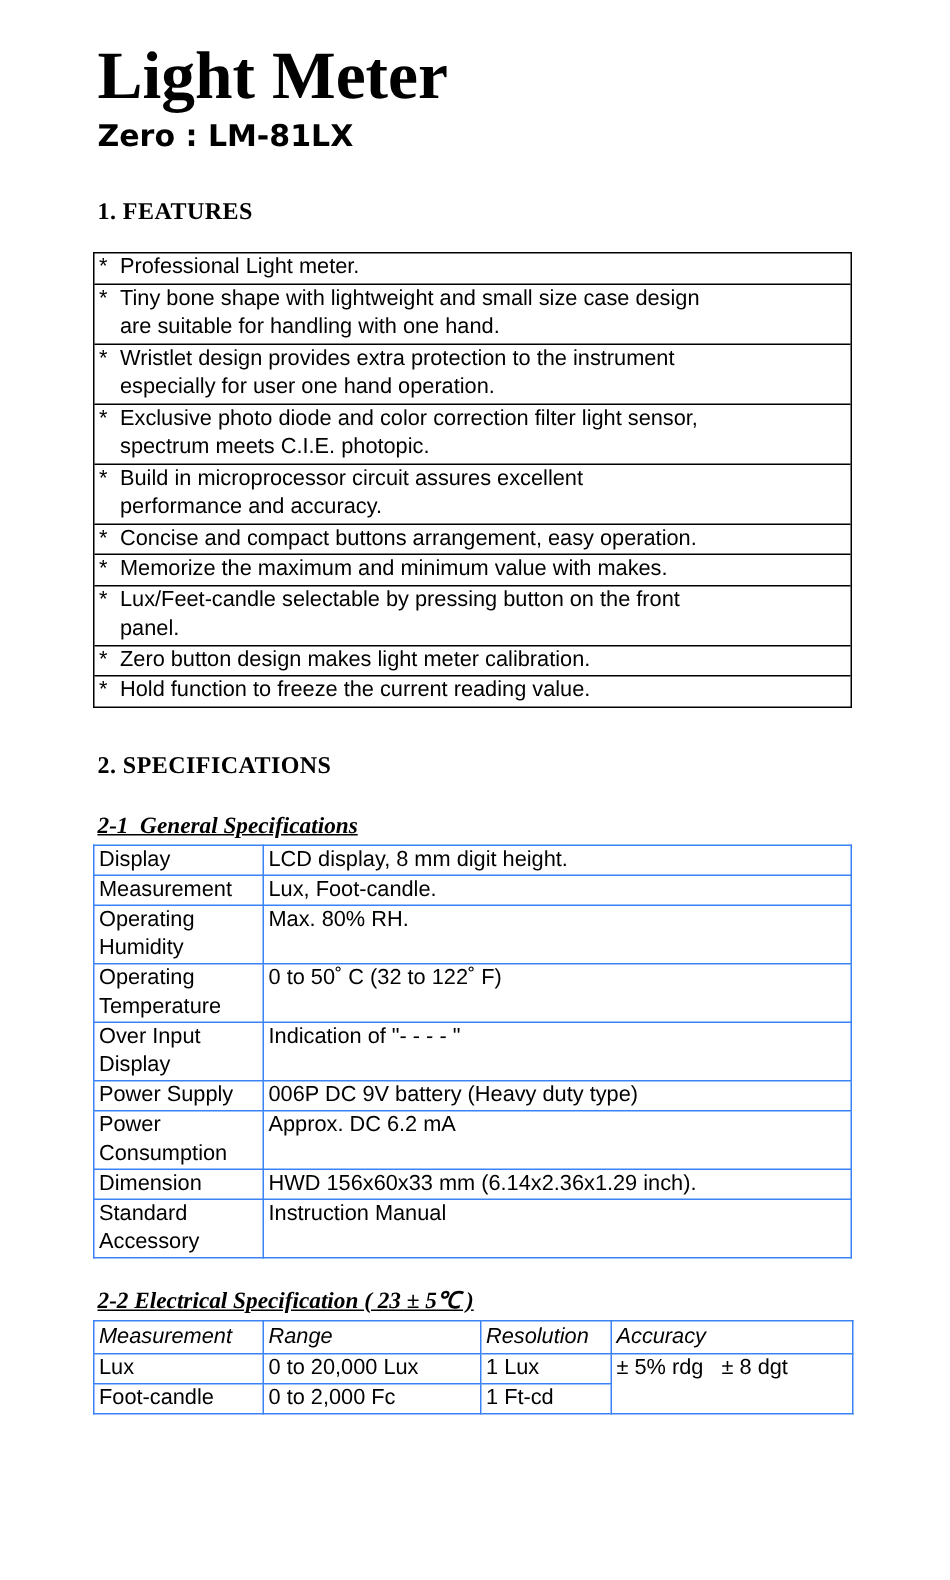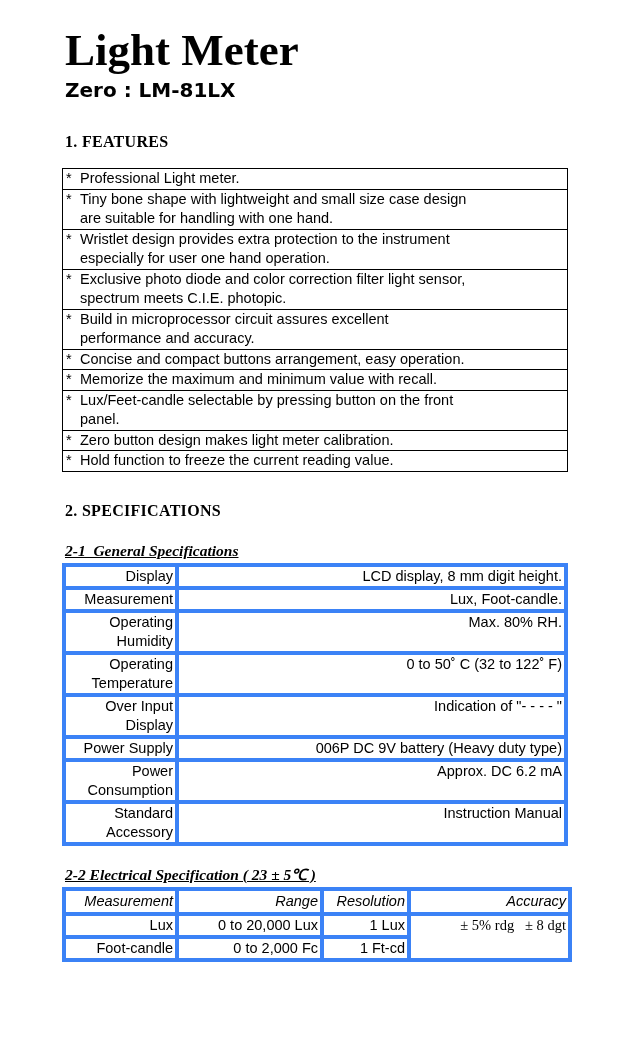--- a/index.html
+++ b/index.html
@@ -47,38 +47,38 @@
     border: 1px solid #000;
   }
   .frow { display: flex; padding: 0 3px; }
   .frow + .frow { border-top: 1px solid #000; }
   .fstar { flex: none; width: 14px; font-size: 14.5px; line-height: 19px; }
   .ftext { flex: 1; font-size: 14.5px; line-height: 19.5px; white-space: pre-line; }
 
   
   table { border-collapse: collapse; table-layout: fixed; width: 506px; }
   td, th {
-    border: 4px solid #3b82f6;
+    border: 1px solid #3b82f6;
     padding: 0 2px 0 3px;
     vertical-align: top;
-    text-align: right;
+    text-align: left;
     font-weight: normal;
     font-size: 14.5px; line-height: 19px;
     white-space: pre-line;
     overflow: hidden;
   }
   .gtable .lbl { width: 113px; }
   .gtable td { height: 19px; }
   .etable { margin-top: 1px; }
   .etable th { font-style: italic; height: 21px; line-height: 21px; }
   .etable .c1 { width: 113px; }
   .etable .c2 { width: 145px; }
   .etable .c3 { width: 87px; }
   .etable .c4 { width: 161px; }
-  .etable .acc { white-space: pre; font-family: Liberation Serif, serif; }
+  .etable .acc { white-space: pre; }
   .sec2 { margin-top: 28px; }
 </style>
 </head>
 <body>
 
 <div class="page">
 
   <h1 class="title">Light Meter</h1>
   <div class="model">Zero : LM-81LX</div>
 
@@ -108,21 +108,21 @@
       <span class="fstar">*</span>
       <span class="ftext">Build in microprocessor circuit assures excellent
 performance and accuracy.</span>
     </div>
     <div class="frow">
       <span class="fstar">*</span>
       <span class="ftext">Concise and compact buttons arrangement, easy operation.</span>
     </div>
     <div class="frow">
       <span class="fstar">*</span>
-      <span class="ftext">Memorize the maximum and minimum value with recall.</span>
+      <span class="ftext">Memorize the maximum and minimum value with makes.</span>
     </div>
     <div class="frow">
       <span class="fstar">*</span>
       <span class="ftext">Lux/Feet-candle selectable by pressing button on the front
 panel.</span>
     </div>
     <div class="frow">
       <span class="fstar">*</span>
       <span class="ftext">Zero button design makes light meter calibration.</span>
     </div>
@@ -162,20 +162,24 @@
         <td class="val">Indication of "- - - - "</td>
       </tr>
       <tr>
         <td class="lbl">Power Supply</td>
         <td class="val">006P DC 9V battery (Heavy duty type)</td>
       </tr>
       <tr>
         <td class="lbl">Power
 Consumption</td>
         <td class="val">Approx. DC 6.2 mA</td>
+      </tr>
+      <tr>
+        <td class="lbl">Dimension</td>
+        <td class="val">HWD 156x60x33 mm (6.14x2.36x1.29 inch).</td>
       </tr>
       <tr>
         <td class="lbl">Standard
 Accessory</td>
         <td class="val">Instruction Manual</td>
       </tr>
     </tbody>
   </table>
 
   <h3 class="subsec">2-2 Electrical Specification ( 23 ± 5℃ )</h3>

